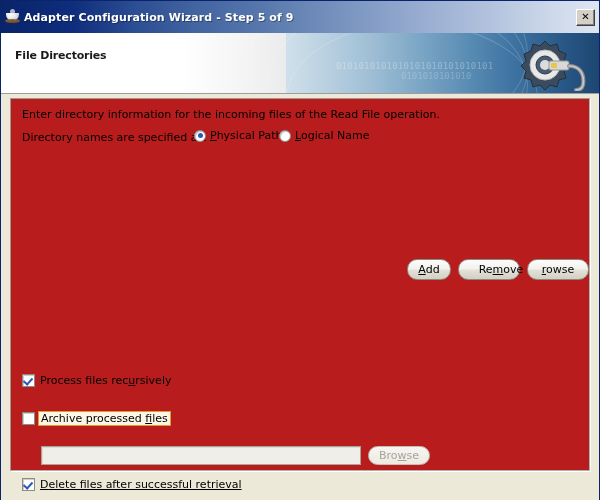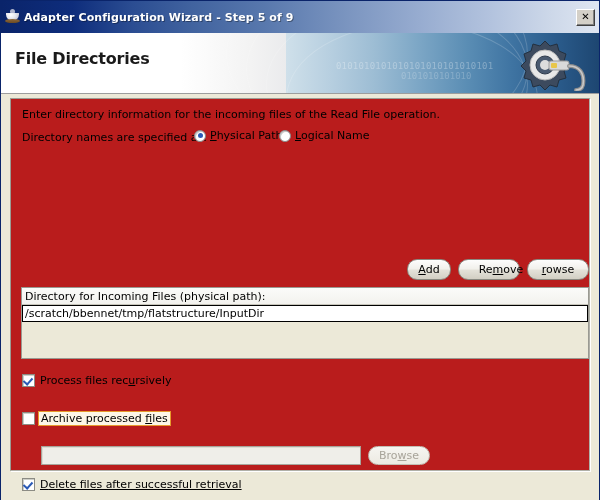--- a/index.html
+++ b/index.html
@@ -155,21 +155,21 @@
     width: 52px; height: 52px;
   }
   #banner-cable {
     position: absolute;
     right: 6px; top: 24px;
     width: 46px; height: 34px;
   }
   #banner-title {
     position: absolute;
     left: 14px; top: 16px;
-    font-size: 16px;
+    font-size: 11px;
     font-weight: bold;
     color: #1a1a1a;
     font-family: "DejaVu Sans", sans-serif;
     letter-spacing: -0.2px;
   }
 
   
   #content {
     position: relative;
     height: 418px;
@@ -413,25 +413,20 @@
       <div class="btn" id="btn-add">
         <span><span class="mn">A</span><span>dd</span></span>
       </div>
       <div class="btn" id="btn-remove">
         <span><span>Re</span><span class="mn">m</span><span>ove</span></span>
       </div>
       <div class="btn" id="btn-browse">
         <span><span class="mn">r</span><span>owse</span></span>
       </div>
 
-      <div id="dir-table">
-        <div id="dir-header">Directory for Incoming Files (physical path):</div>
-        <div id="dir-cell">/scratch/bbennet/tmp/flatstructure/InputDir</div>
-        <div id="dir-blank"></div>
-      </div>
 
       <div class="cb-wrap" id="cb-recursive">
         <span class="cb on"></span>
         <span class="cb-label"><span>Process files rec</span><span class="mn">u</span><span>rsively</span></span>
       </div>
 
       <div class="cb-wrap" id="cb-archive">
         <span class="cb"></span>
         <span class="cb-label focused"><span>Archive processed </span><span class="mn">f</span><span>iles</span></span>
       </div>

